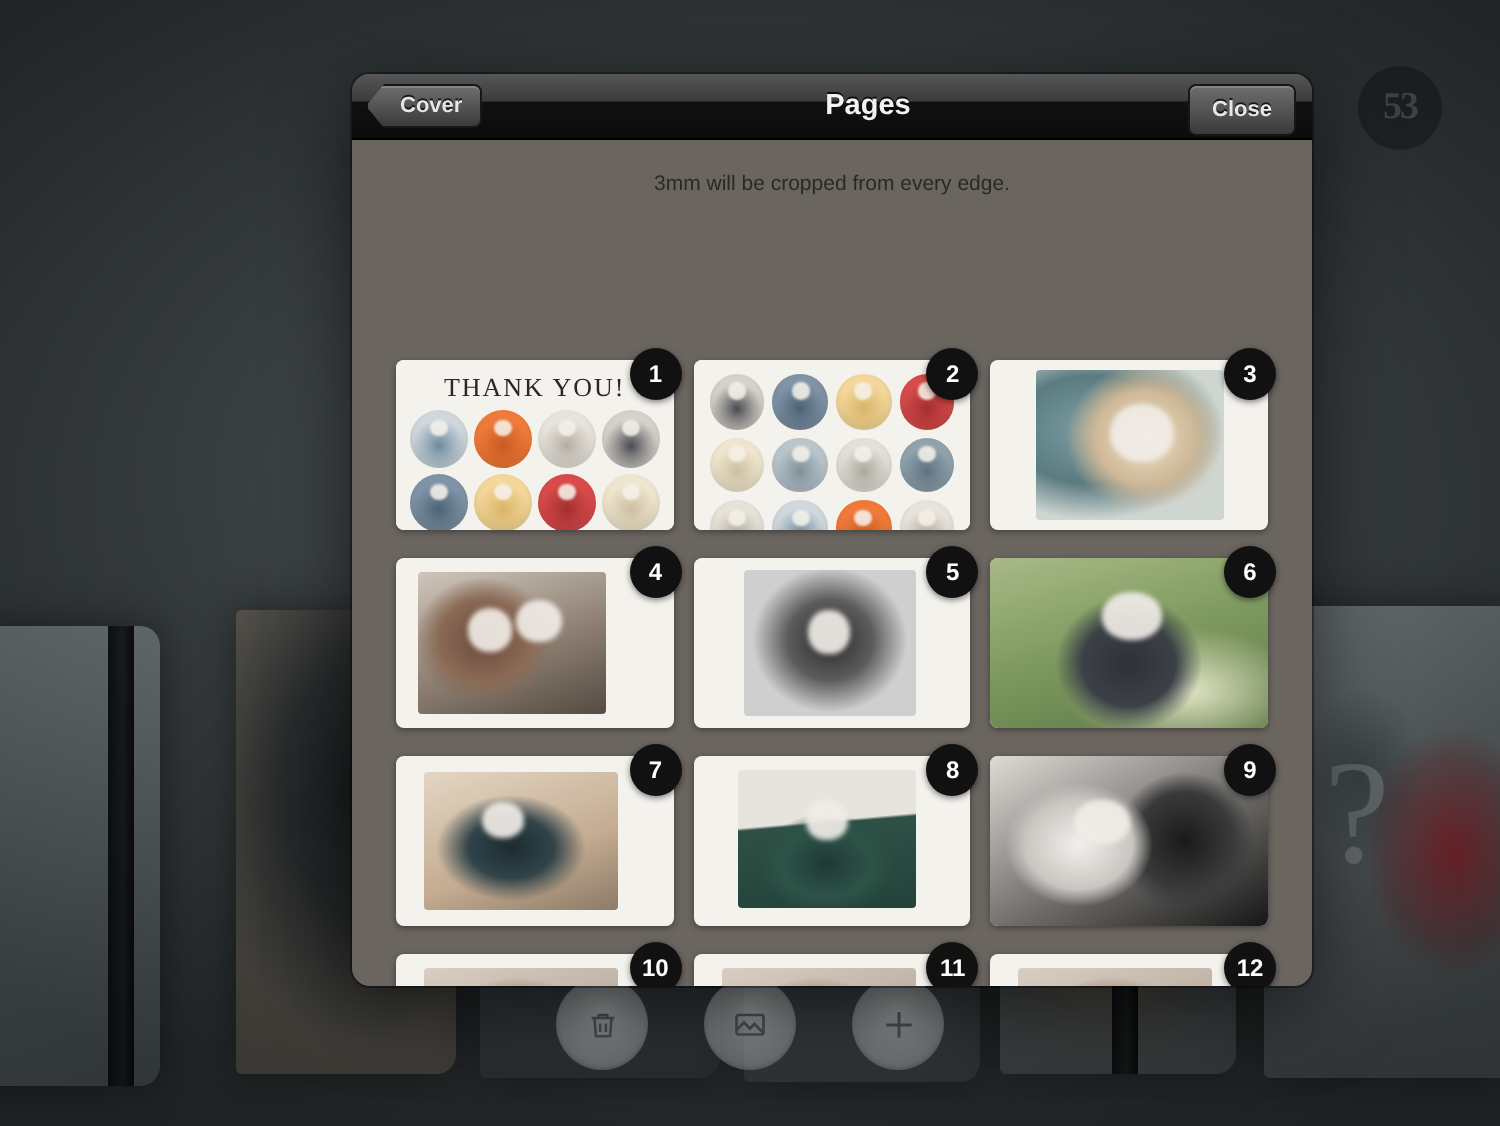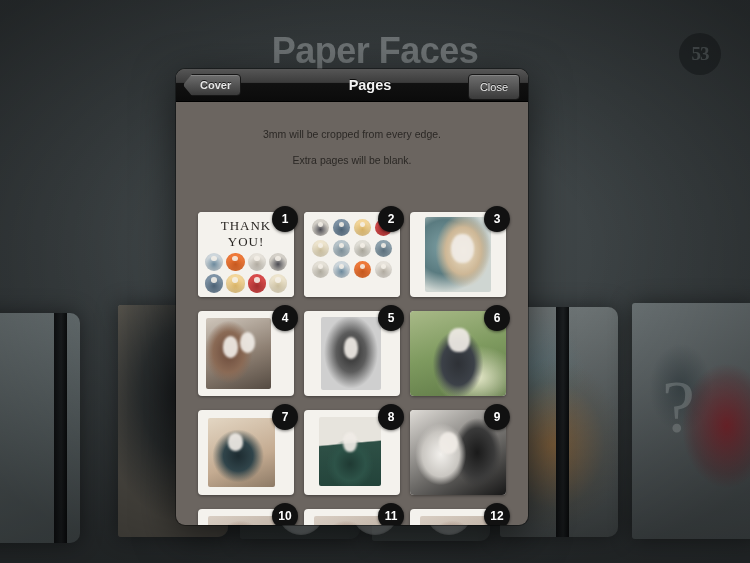--- a/index.html
+++ b/index.html
@@ -119,22 +119,22 @@
     background: radial-gradient(circle at 50% 35%, rgba(215,218,220,0.80), rgba(160,168,170,0.62));
     display: flex; align-items: center; justify-content: center;
     color: #5d6365;
     box-shadow: inset 0 -1px 2px rgba(0,0,0,0.18);
   }
   .tool-btn svg { display: block; }
 
   
   #pages-modal {
     position: absolute;
-    left: 176px; top: 69px;
-    width: 352px; height: 456px;
+    left: 176px; top: 37px;
+    width: 480px; height: 456px;
     border-radius: 9px;
     overflow: hidden;
     background: #6b6560;
     box-shadow: 0 10px 40px rgba(0,0,0,0.62), 0 0 0 1px rgba(0,0,0,0.35);
   }
 
   #modal-header {
     position: relative;
     height: 33px;
     background: linear-gradient(180deg,#565656 0%,#3c3c3c 42%,#111111 44%,#0b0b0b 100%);
@@ -160,37 +160,37 @@
     border-radius: 3px 4px 4px 3px;
     text-shadow: 0 -1px 0 rgba(0,0,0,0.75);
     clip-path: polygon(0% 50%, 9px 0%, 100% 0%, 100% 100%, 9px 100%);
     box-shadow: inset 0 1px 0 rgba(255,255,255,0.17);
   }
 
   #close-button {
     position: absolute; right: 8px; top: 5px;
     height: 22px; padding: 12px 11px;
     display: flex; align-items: center;
-    color: #e6e6e6; font-size: 11px; font-weight: normal;
+    color: #e6e6e6; font-size: 11px; font-weight: bold;
     background: linear-gradient(180deg,#6e6e6e,#3a3a3a);
     border: 1px solid #171717;
     border-radius: 4px;
     text-shadow: 0 -1px 0 rgba(0,0,0,0.75);
     box-shadow: inset 0 1px 0 rgba(255,255,255,0.17);
     text-align: center;
   }
 
   #modal-body { position: relative; height: 423px; overflow: hidden; }
 
   #headline-block { padding: 14px 0 9px; text-align: center; }
   #headline {
     font-size: 19.5px; font-weight: bold; color: #221f1d; letter-spacing: -0.3px;
   }
   .subline {
-    font-size: 10.5px; color: #2b2825; margin-top: 12px; line-height: 1.32;
+    font-size: 10.5px; color: #2b2825; margin-top: 2px; line-height: 1.32;
   }
 
   
   #pages-grid {
     position: absolute;
     left: 0; right: 0; top: 110px;
     padding: 0 22px;
     display: grid;
     grid-template-columns: repeat(3,1fr);
     gap: 14px 10px;
@@ -327,21 +327,20 @@
     <div id="modal-header">
       <div id="cover-button">Cover</div>
       <div id="modal-title">Pages</div>
       <div id="close-button">Close</div>
     </div>
 
     <div id="modal-body">
 
       <div id="headline-block">
         <div class="subline">3mm will be cropped from every edge.</div>
-        <div class="subline">Extra pages will be blank.</div>
       </div>
 
       <div id="pages-grid">
           <div class="page-card">
             <div class="card-canvas">
               <div class="thank-you-sheet">
                 <div class="ty-text">THANK YOU!</div>
                 <div class="avatar-grid">
                   <div class="av" style="background: radial-gradient(circle at 50% 62%, rgb(109, 139, 158) 0%, rgb(207, 216, 221) 58%, rgb(207, 216, 221) 100%); box-shadow: rgba(0, 0, 0, 0.12) 0px -3px 5px inset;">
                     <div style="position: absolute; left: 34%; top: 16%; width: 32%; height: 30%; border-radius: 50%; background: rgba(245, 240, 232, 0.88); filter: blur(0.6px);"></div>

